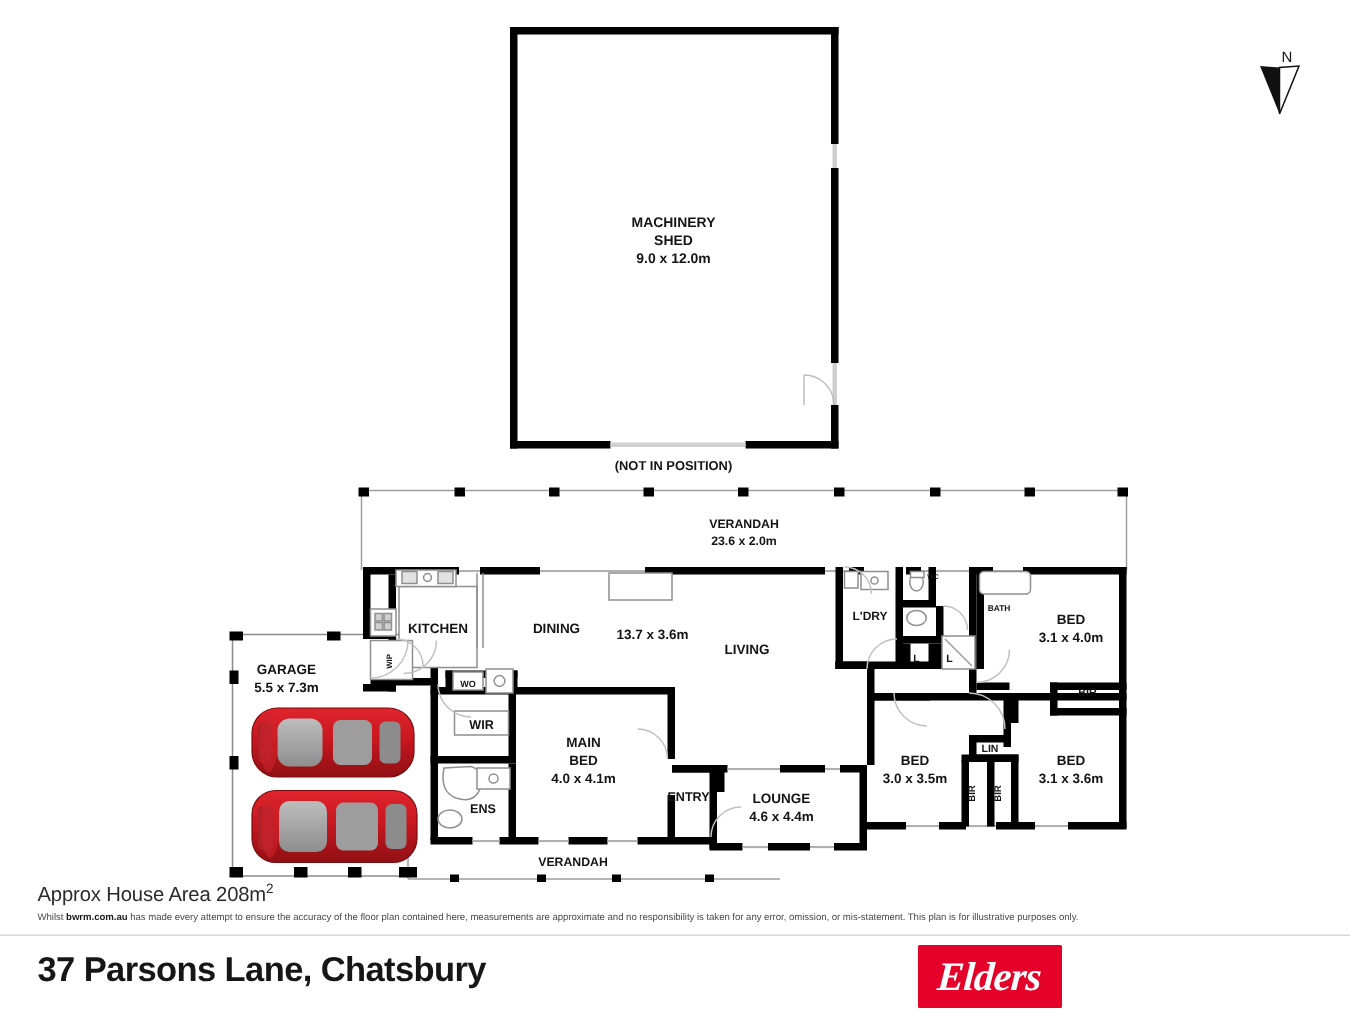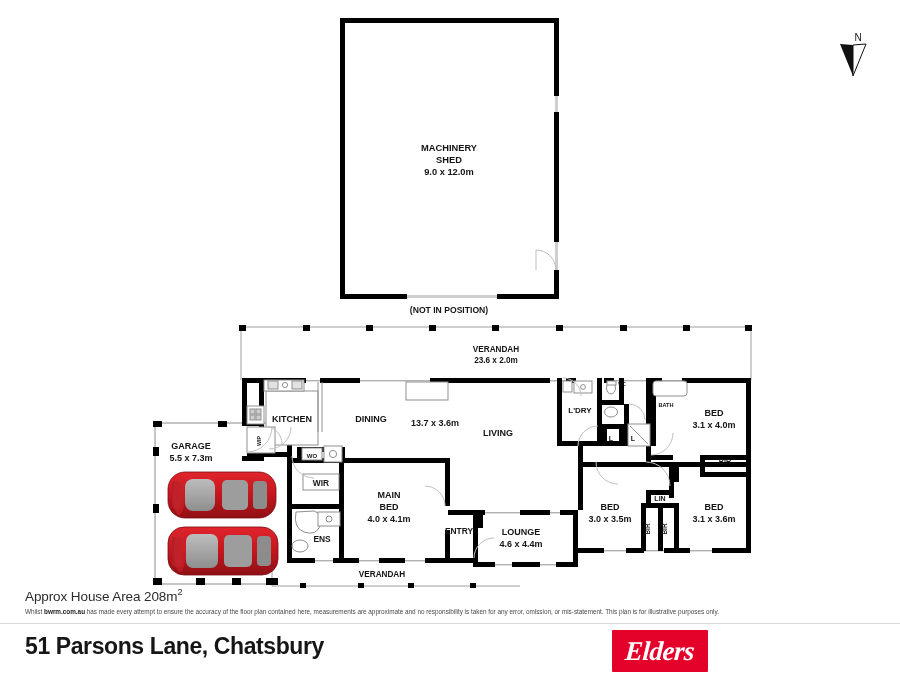--- a/index.html
+++ b/index.html
@@ -468,20 +468,20 @@
   <div class="area-line">
     <span>Approx House Area 208m</span><sup>2</sup>
   </div>
 
   <div class="disclaimer">
     <span>Whilst </span><b>bwrm.com.au</b><span> has made every attempt to ensure the accuracy of the floor plan contained here, measurements are approximate and no responsibility is taken for any error, omission, or mis-statement. This plan is for illustrative purposes only.</span>
   </div>
 
   <div class="divider"></div>
 
-  <div class="address">51 Parsons Lane, Chatsbury</div>
+  <div class="address">37 Parsons Lane, Chatsbury</div>
 
   <div class="brand">
     <div class="brand-badge">
       <span>Elders</span>
     </div>
   </div>
 </div>
 
 </body></html>

